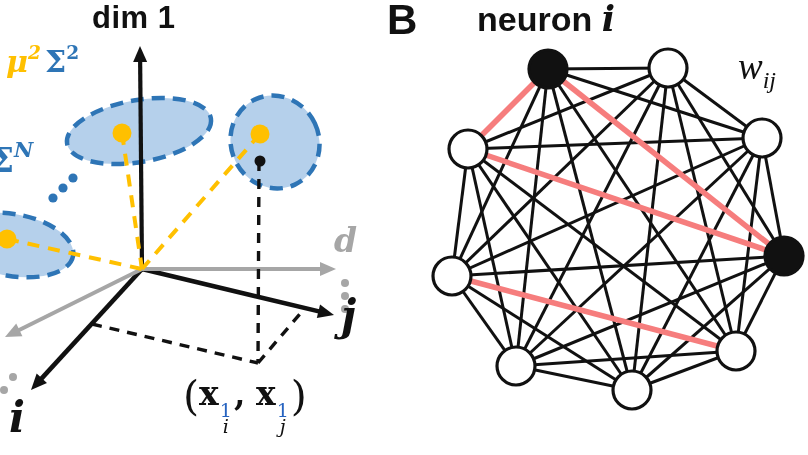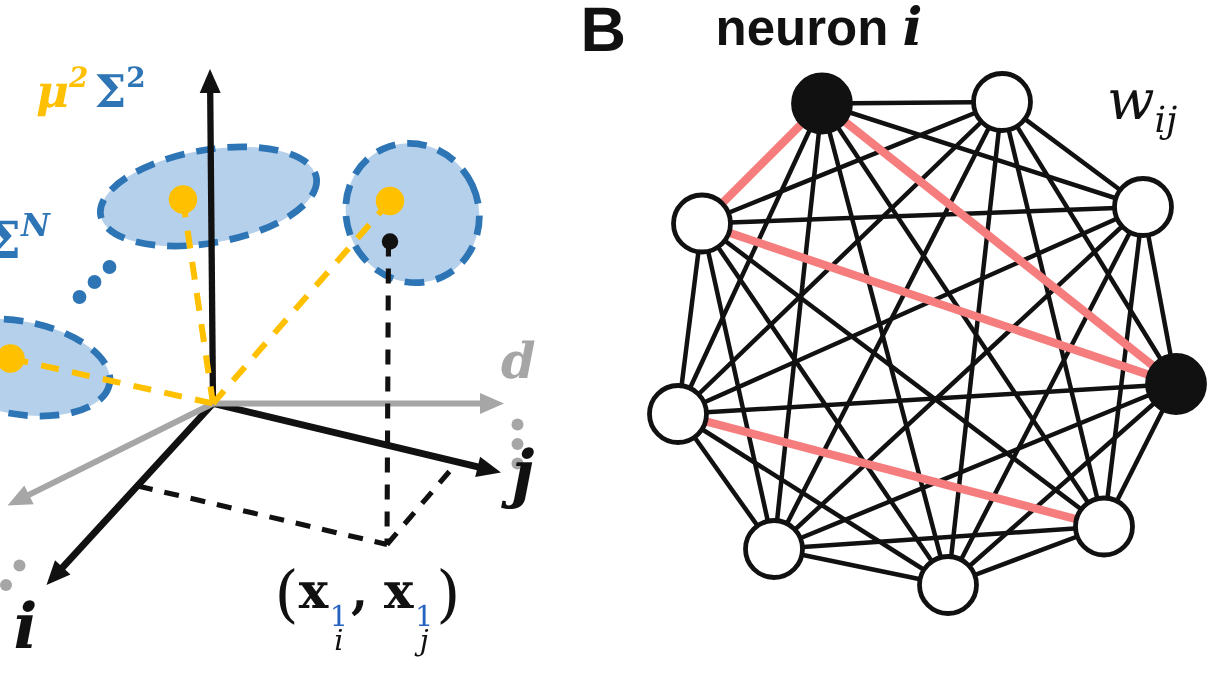--- a/index.html
+++ b/index.html
@@ -20,21 +20,21 @@
   .sigN{font-size:34px;}
   .axis-lbl{font-style:italic;font-weight:bold;font-size:42px;color:#111;}
   .axis-d{color:#A6A6A6;font-size:33px;}
   .ptLbl{font-size:33px;color:#111;}
   .ptLbl .paren{font-size:1.25em;font-weight:normal;vertical-align:-0.12em;}
   .ptLbl .xv{font-weight:bold;}
   .ss{display:inline-flex;flex-direction:column;align-items:center;line-height:0.85;
       font-size:0.58em;vertical-align:-0.62em;margin:0 2px 0 1px;}
   .ss .sup{color:#2663C0;font-style:normal;}
   .ss .sub{font-style:italic;}
-  .wlbl{font-style:italic;font-size:37px;color:#111;}
+  .wlbl{font-style:italic;font-size:37px;color:#111;font-family:Liberation Serif, serif;}
   .wlbl .sub{font-size:0.65em;vertical-align:-0.38em;}
 </style>
 </head>
 <body>
 
 <div id="stage">
 
   <svg id="scene" width="808" height="455" viewBox="0 0 808 455">
     <g id="gA">
         <ellipse cx="139" cy="131" rx="73" ry="31" transform="rotate(-10 139 131)" fill="#B5D0EB" stroke="#2E75B6" stroke-width="4.5" stroke-dasharray="13 8"></ellipse>
@@ -111,22 +111,23 @@
         <circle cx="762" cy="138" r="19" fill="#ffffff" stroke="#111111" stroke-width="3.2"></circle>
         <circle cx="784" cy="256" r="19" fill="#111111" stroke="#111111" stroke-width="3.2"></circle>
         <circle cx="736" cy="351" r="19" fill="#ffffff" stroke="#111111" stroke-width="3.2"></circle>
         <circle cx="632" cy="390" r="19" fill="#ffffff" stroke="#111111" stroke-width="3.2"></circle>
         <circle cx="516" cy="366" r="19" fill="#ffffff" stroke="#111111" stroke-width="3.2"></circle>
         <circle cx="452" cy="276" r="19" fill="#ffffff" stroke="#111111" stroke-width="3.2"></circle>
         <circle cx="468" cy="149" r="19" fill="#ffffff" stroke="#111111" stroke-width="3.2"></circle>
       </g>
   </svg>
 
+  <div class="lbl sans-bold dim1" style="left:92px;top:0px;">dim 1</div>
 
-  <div class="lbl math gauss" style="left:24px;top:44px;">
+  <div class="lbl math gauss" style="left:6px;top:44px;">
     <span class="mu"><span>μ</span><sup>2</sup></span><span class="sig"><span>Σ</span><sup>2</sup></span>
   </div>
 
 
   <div class="lbl math gauss sigN" style="left:-10px;top:140px;">
     <span class="sig" style="margin-left:0;"><span>Σ</span><sup style="font-style:italic;">N</sup></span>
   </div>
 
   <div class="lbl math axis-lbl axis-d" style="left:334px;top:221px;">d</div>
 

